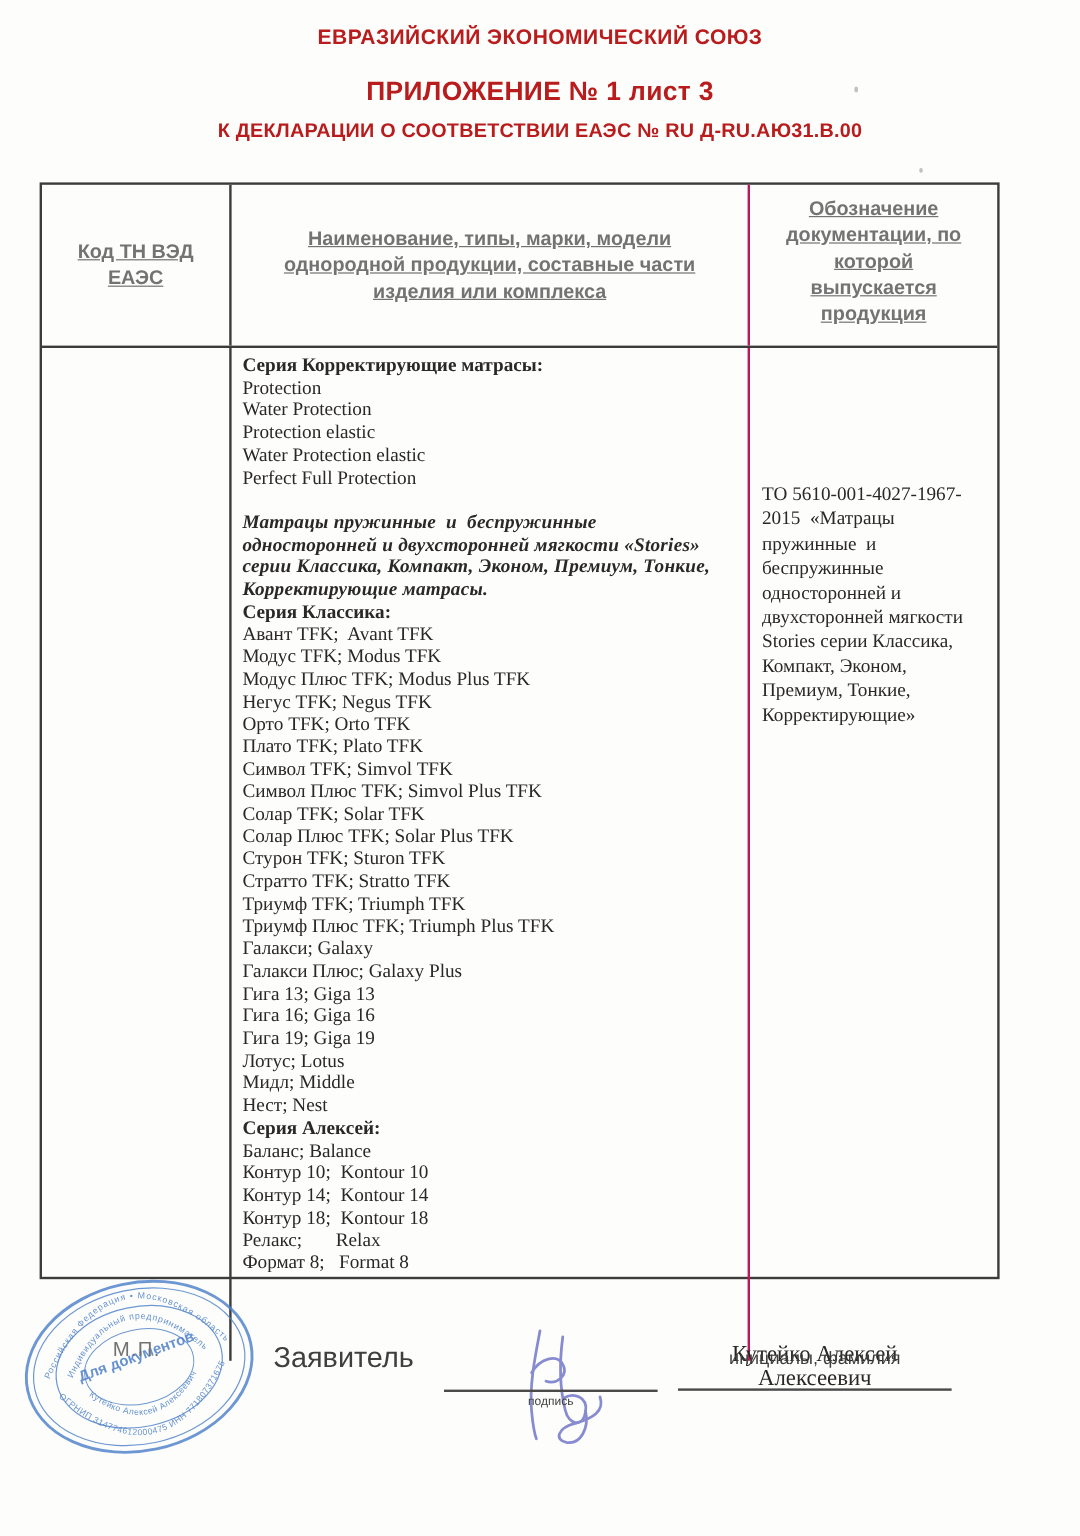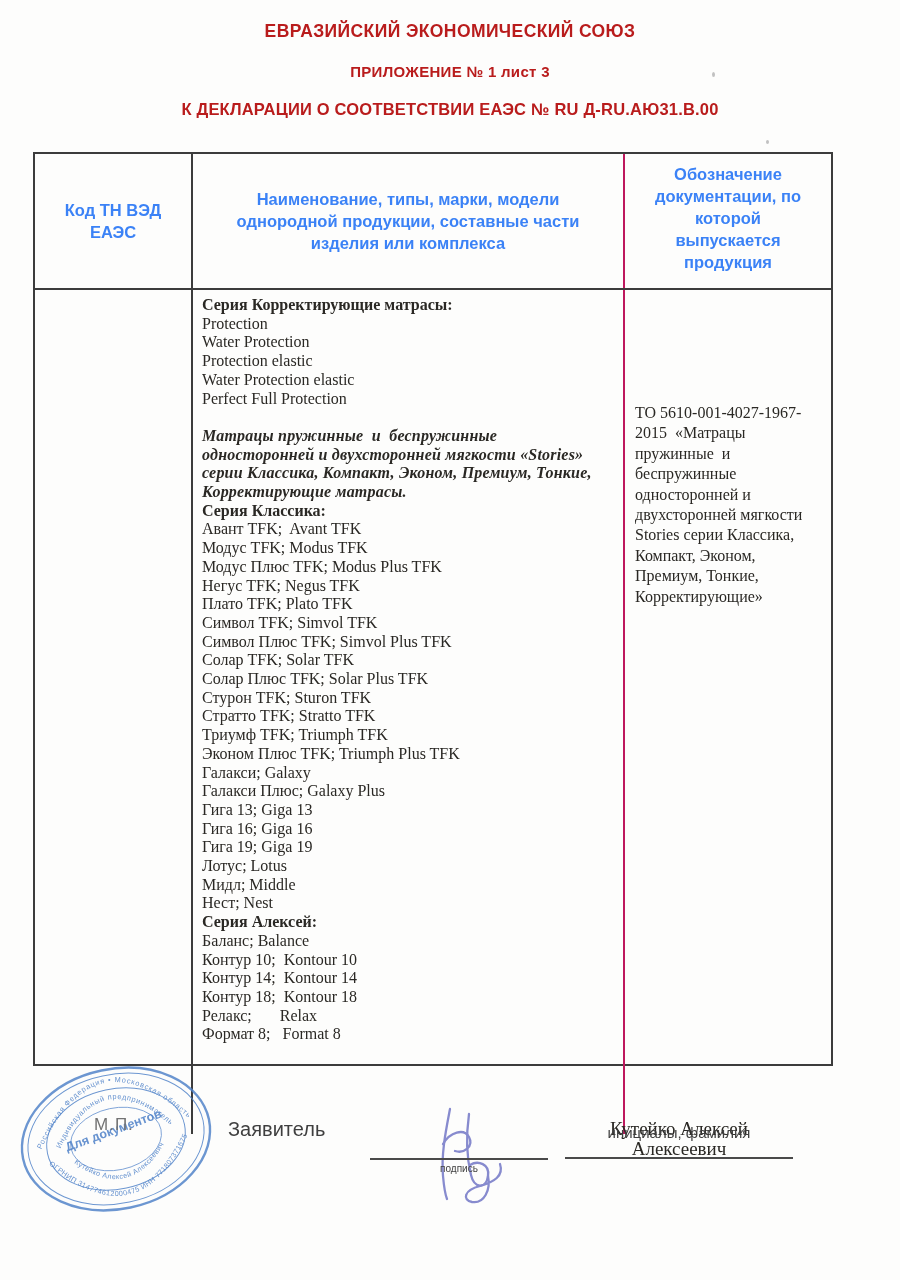--- a/index.html
+++ b/index.html
@@ -8,54 +8,54 @@
     position:relative;
     width:900px; height:1280px;
     background:#fdfdfc;
     font-family:"Liberation Sans", sans-serif;
     color:#232323;
     overflow:hidden;
   }
   .doc-header { position:absolute; left:0; width:900px; text-align:center;
     font-family:"Liberation Sans", sans-serif; font-weight:bold; color:#b91c1c; }
   #hdr1 { top:21px;  font-size:17.5px; letter-spacing:.4px; }
-  #hdr2 { top:63px;  font-size:15px; letter-spacing:.3px; }
+  #hdr2 { top:63px;  font-size:22px; letter-spacing:.3px; }
   #hdr3 { top:100px; font-size:16.5px; letter-spacing:.2px; }
 
   
   .doc-table { position:absolute; left:33px; top:152px; width:800px; height:914px;
     border:2px solid #3c3c3c; }
   .t-row { display:flex; width:100%; }
   .t-head { height:136px; border-bottom:2px solid #3c3c3c; }
   .t-body { height:844px; }
   .t-cell { height:100%; }
   .c1 { width:158px; border-right:2px solid #3c3c3c; }
   .c2 { width:432px; border-right:2px solid #be185d; }
   .c3 { flex:1; }
   .head-cell { display:flex; align-items:center; justify-content:center;
     text-align:center; font-weight:bold; font-size:16.5px; line-height:22px;
-    white-space:pre-line; color:#3b82f6; }
+    white-space:pre-line; color:#737373;text-decoration:underline; }
   .head-cell.c3 { align-items:flex-start; padding-top:9px; }
 
   .body-cell { font-family:"Liberation Serif", serif; font-size:16px;
     color:#2a2824; }
   .c2.body-cell { padding:6px 8px 0 9px; line-height:18.7px; }
   .c3.body-cell { padding:113px 8px 0 10px; line-height:20.4px; white-space:pre-wrap; }
 
   .series-title { font-weight:bold; white-space:pre-wrap; }
   .pitem { white-space:pre-wrap; }
   .gap-line { height:18.7px; }
   .intro-par { font-weight:bold; font-style:italic; white-space:pre-wrap;
     line-height:18.7px; letter-spacing:.2px; }
 
   
   .stamp-wrap { position:absolute; left:14px; top:1060px; width:204px; height:158px; }
   .mp-label { position:absolute; left:94px; top:1115px; font-size:17px;
     letter-spacing:1px; color:#737373; }
-  .applicant { position:absolute; left:228px; top:1118px; font-size:20px; color:#3f3f3f; }
+  .applicant { position:absolute; left:228px; top:1118px; font-size:24px; color:#3f3f3f; }
 
   .sig-line  { position:absolute; left:370px; top:1158px; width:178px;
     border-top:2px solid #4a4a4a; }
   .sig-caption { position:absolute; left:370px; top:1163px; width:178px;
     text-align:center; font-size:10px; color:#3f3f3f; }
   .sig-svg { position:absolute; left:420px; top:1104px; }
 
   .name-block { position:absolute; left:565px; top:1119px; width:228px;
     text-align:center; font-family:"Liberation Serif", serif; font-size:19px;
     line-height:19.5px; color:#2a2824; }
@@ -105,29 +105,30 @@
       <div class="intro-par">Матрацы пружинные  и  беспружинные
 односторонней и двухсторонней мягкости «Stories»
 серии Классика, Компакт, Эконом, Премиум, Тонкие,
 Корректирующие матрасы.</div>
       <div class="series-title">Серия Классика:</div>
       <div>
           <div class="pitem">Авант TFK;  Avant TFK</div>
           <div class="pitem">Модус TFK; Modus TFK</div>
           <div class="pitem">Модус Плюс TFK; Modus Plus TFK</div>
           <div class="pitem">Негус TFK; Negus TFK</div>
+          <div class="pitem">Орто TFK; Orto TFK</div>
           <div class="pitem">Плато TFK; Plato TFK</div>
           <div class="pitem">Символ TFK; Simvol TFK</div>
           <div class="pitem">Символ Плюс TFK; Simvol Plus TFK</div>
           <div class="pitem">Солар TFK; Solar TFK</div>
           <div class="pitem">Солар Плюс TFK; Solar Plus TFK</div>
           <div class="pitem">Стурон TFK; Sturon TFK</div>
           <div class="pitem">Стратто TFK; Stratto TFK</div>
           <div class="pitem">Триумф TFK; Triumph TFK</div>
-          <div class="pitem">Эконом Плюс TFK; Triumph Plus TFK</div>
+          <div class="pitem">Триумф Плюс TFK; Triumph Plus TFK</div>
           <div class="pitem">Галакси; Galaxy</div>
           <div class="pitem">Галакси Плюс; Galaxy Plus</div>
           <div class="pitem">Гига 13; Giga 13</div>
           <div class="pitem">Гига 16; Giga 16</div>
           <div class="pitem">Гига 19; Giga 19</div>
           <div class="pitem">Лотус; Lotus</div>
           <div class="pitem">Мидл; Middle</div>
           <div class="pitem">Нест; Nest</div>
         </div>
       <div class="series-title">Серия Алексей:</div>

